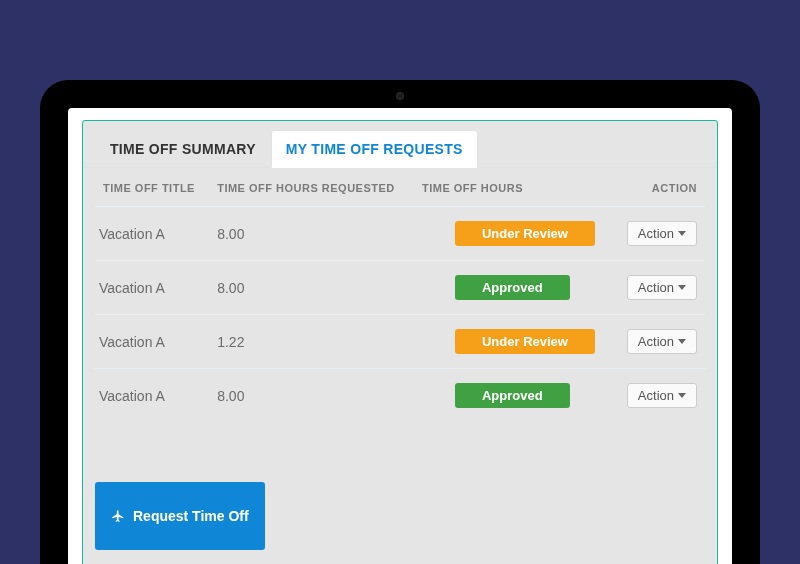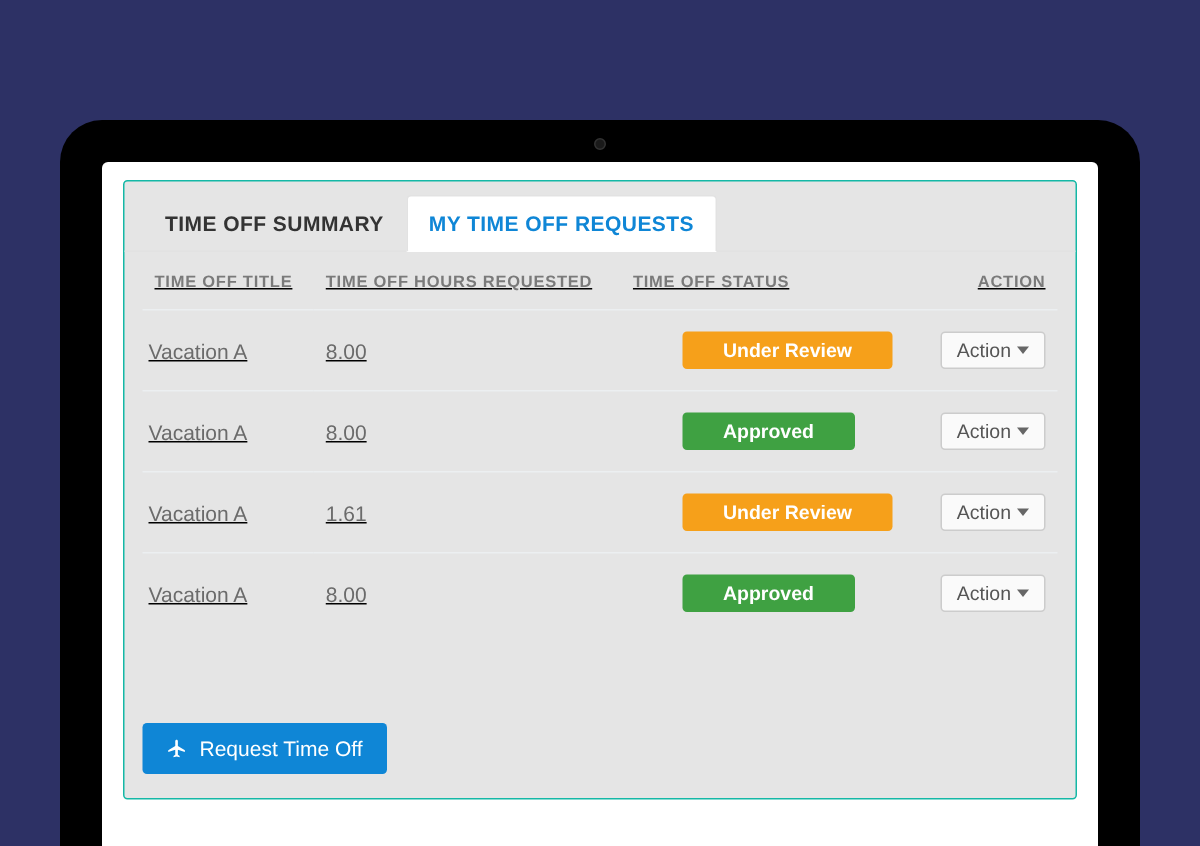--- a/index.html
+++ b/index.html
@@ -73,21 +73,20 @@
     }
     .tab.inactive {
       color: #333;
     }
     .table-wrap {
       padding: 0 12px;
     }
     table {
       width: 100%;
       border-collapse: collapse;
-      text-decoration: underline;
     }
     thead th {
       text-align: left;
       font-size: 11px;
       font-weight: 700;
       color: #7a7a7a;
       padding: 14px 8px 12px 8px;
       letter-spacing: 0.5px;
     }
     thead th.center { text-align: left; }
@@ -138,22 +137,22 @@
     .request-wrap {
       padding: 60px 12px 16px 12px;
     }
     .request-btn {
       display: inline-flex;
       align-items: center;
       gap: 8px;
       background: #0f86d6;
       color: #fff;
       font-size: 14px;
-      font-weight: 400;
-      padding: 9px 16px;
+      font-weight: 700;
+      padding: 26px 16px;
       border-radius: 3px;
       border: none;
       cursor: pointer;
     }
     .plane-icon svg {
       display: block;
     }
   </style>
 </head>
 <body>
@@ -171,40 +170,40 @@
           <span>MY TIME OFF REQUESTS</span>
         </div>
       </div>
 
       <div class="table-wrap">
         <table>
           <thead>
             <tr>
               <th>TIME OFF TITLE</th>
               <th class="center">TIME OFF HOURS REQUESTED</th>
-              <th class="center">TIME OFF STATUS</th>
+              <th class="center">TIME OFF HOURS</th>
               <th class="right">ACTION</th>
             </tr>
           </thead>
           <tbody id="rows-body">
               <tr>
                 <td>Vacation A</td>
                 <td class="center">8.00</td>
                 <td class="center"><span class="badge review">Under Review</span></td>
                 <td class="right"><span class="action-btn"><span>Action</span><span class="caret"></span></span></td>
               </tr>
               <tr>
                 <td>Vacation A</td>
                 <td class="center">8.00</td>
                 <td class="center"><span class="badge approved">Approved</span></td>
                 <td class="right"><span class="action-btn"><span>Action</span><span class="caret"></span></span></td>
               </tr>
               <tr>
                 <td>Vacation A</td>
-                <td class="center">1.61</td>
+                <td class="center">1.22</td>
                 <td class="center"><span class="badge review">Under Review</span></td>
                 <td class="right"><span class="action-btn"><span>Action</span><span class="caret"></span></span></td>
               </tr>
               <tr>
                 <td>Vacation A</td>
                 <td class="center">8.00</td>
                 <td class="center"><span class="badge approved">Approved</span></td>
                 <td class="right"><span class="action-btn"><span>Action</span><span class="caret"></span></span></td>
               </tr>
             </tbody>

